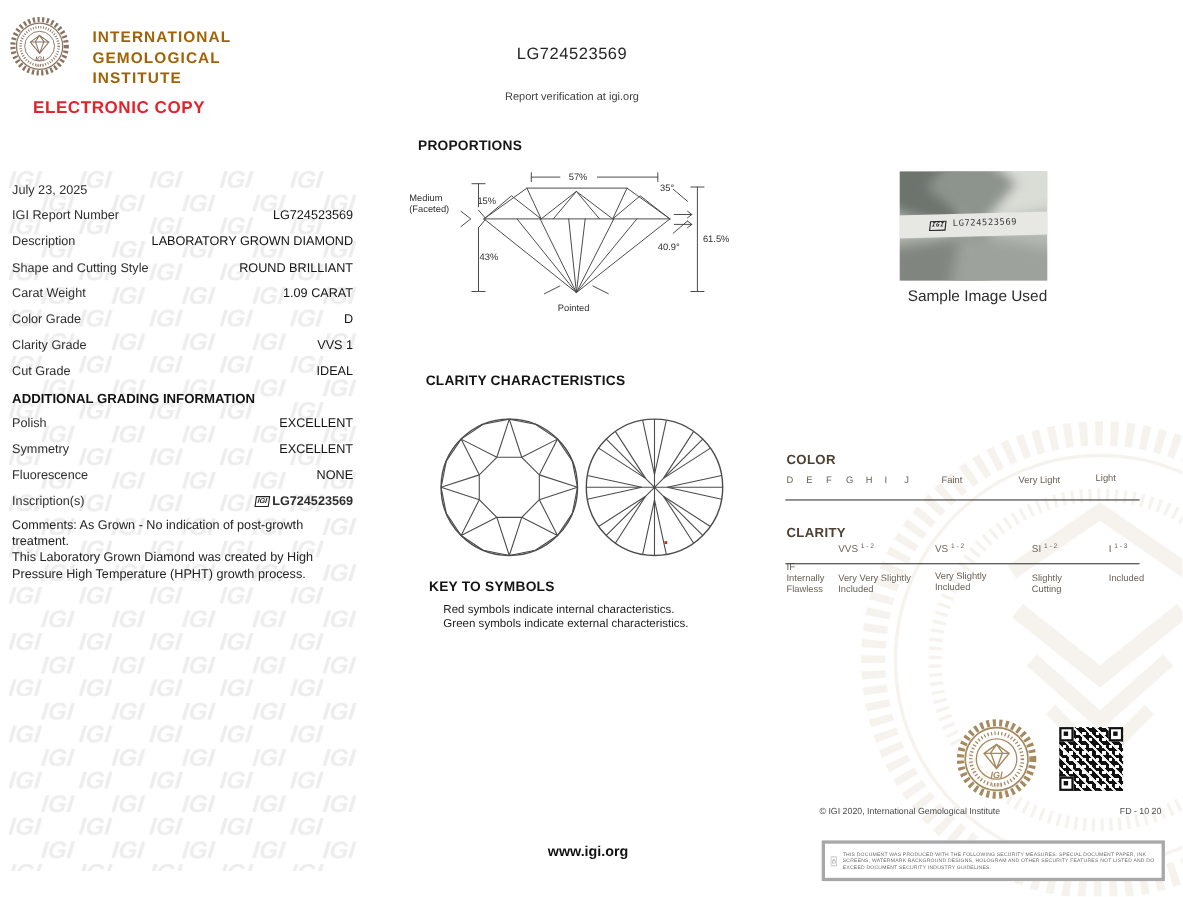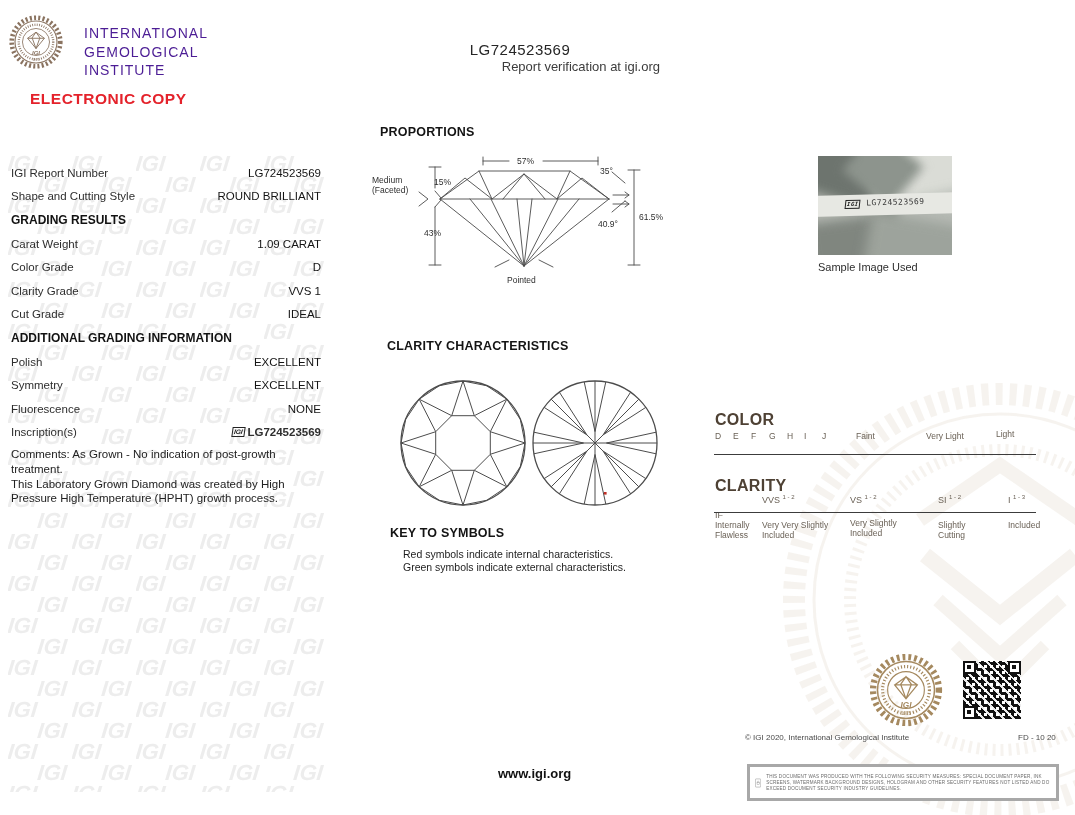--- a/index.html
+++ b/index.html
@@ -1,23 +1,23 @@
 <!DOCTYPE html>
 <html><head>
 <meta charset="utf-8">
 <style>
   html,body{margin:0;padding:0;background:#ffffff;}
   #page{position:relative;width:1075px;height:815px;background:#fff;overflow:hidden;
         font-family:"Liberation Sans", sans-serif;color:#2b2b2b;}
   .abs{position:absolute;}
   
-  .org-name{font-size:14px;font-weight:normal;letter-spacing:1px;line-height:18.5px;color:#4c1d95;}
+  .org-name{font-size:14px;font-weight:bold;letter-spacing:1px;line-height:18.5px;color:#a16207;}
   .ecopy{font-size:15.5px;font-weight:bold;letter-spacing:0.5px;color:#e4222b;}
   .rep-num{font-size:15px;color:#262626;letter-spacing:0.5px;text-align:center;width:280px;}
-  .rep-verif{font-size:13px;color:#3c3c3c;text-align:right;width:280px;}
+  .rep-verif{font-size:10px;color:#3c3c3c;text-align:center;width:280px;margin-top:24px;}
   
   .doc-title{font-size:12.5px;font-weight:bold;color:#161616;letter-spacing:0.2px;}
   .lp-stack{position:absolute;left:8px;top:153px;width:320px;padding-top:8px;z-index:2;}
   .lp-row{height:23.6px;display:flex;align-items:center;justify-content:space-between;
           padding:0 7px 0 3px;font-size:11.5px;color:#2e2e2e;}
   .lp-row .val{color:#141414;text-align:right;}
   .lp-head{height:23.6px;display:flex;align-items:center;padding-left:3px;
            font-size:12px;font-weight:bold;color:#121212;}
   .insc-val{display:flex;align-items:center;gap:3px;font-weight:600;}
   .igi-mini{display:inline-block;border:1px solid #222;font-style:italic;font-weight:bold;
@@ -36,23 +36,23 @@
               transform:rotate(40deg);filter:blur(5px);}
   .sample .band{position:absolute;left:-4px;top:38px;width:146px;height:21px;background:#e7e8e3;
               transform:rotate(-1.5deg);filter:blur(0.4px);}
   .sample .w4{position:absolute;left:-10px;bottom:-18px;width:90px;height:55px;background:#80867f;
               transform:rotate(-8deg);filter:blur(6px);}
   .sample .w5{position:absolute;right:-15px;bottom:-22px;width:100px;height:58px;background:#9da39c;
               transform:rotate(10deg);filter:blur(6px);}
   .sample .insc{position:absolute;left:0;top:42px;width:100%;text-align:center;
               font-family:"DejaVu Sans Mono", monospace;font-size:8px;color:#3a3a3a;
               transform:rotate(-1.5deg);letter-spacing:0.5px;}
-  .sample-cap{font-size:11px;color:#2e2e2e;width:134px;text-align:left;}
-  
-  .scale-h{font-size:16px;font-weight:bold;color:#4e4134;letter-spacing:0.3px;}
+  .sample-cap{font-size:14px;color:#2e2e2e;width:134px;text-align:right;}
+  
+  .scale-h{font-size:12px;font-weight:bold;color:#4e4134;letter-spacing:0.3px;}
   .grade{position:absolute;font-size:8.5px;color:#6a6156;}
   .hr{background:#3c3c3c;height:1.4px;}
   .cl-code{font-size:9px;color:#6a6156;}
   .cl-code sup{font-size:6px;}
   .cl-desc{font-size:8.5px;line-height:10px;color:#6a6156;}
   .keyline{font-size:10.5px;color:#1d1d1d;line-height:12.5px;}
   
   .copyr{font-size:8px;color:#4a4a4a;}
   .site{font-size:13px;font-weight:bold;color:#111;}
   .sec-strip{left:747px;top:764px;width:312px;height:37px;border:3px solid #a8a8a8;
@@ -114,28 +114,34 @@
   </div>
 
   <div class="abs ecopy" style="left:30px;top:90px;">ELECTRONIC COPY</div>
 
   <div class="abs rep-num" style="left:380px;top:41px;">LG724523569</div>
   <div class="abs rep-verif" style="left:380px;top:59px;">Report verification at igi.org</div>
 
 
   <div class="lp-stack">
     <div class="lp-row">
+      <span>July 23, 2025</span>
+    </div>
+    <div class="lp-row">
       <span>IGI Report Number</span>
       <span class="val">LG724523569</span>
     </div>
     <div class="lp-row">
+      <span>Description</span>
+      <span class="val">LABORATORY GROWN DIAMOND</span>
+    </div>
+    <div class="lp-row">
       <span>Shape and Cutting Style</span>
       <span class="val">ROUND BRILLIANT</span>
     </div>
-    <div class="lp-head">GRADING RESULTS</div>
     <div class="lp-row">
       <span>Carat Weight</span>
       <span class="val">1.09 CARAT</span>
     </div>
     <div class="lp-row">
       <span>Color Grade</span>
       <span class="val">D</span>
     </div>
     <div class="lp-row">
       <span>Clarity Grade</span>
@@ -201,21 +207,21 @@
       <path d="M112 119 L126 112 M156 112 L170 119"></path>
     </g>
   </svg>
 
   <span class="abs prop-lab" style="left:517px;top:156px;">57%</span>
   <span class="abs prop-lab" style="left:434px;top:177px;">15%</span>
   <span class="abs prop-lab" style="left:372px;top:175px;">
     <span>Medium</span><br>
     <span>(Faceted)</span>
   </span>
-  <span class="abs prop-lab" style="left:424px;top:228px;text-align:right;">43%</span>
+  <span class="abs prop-lab" style="left:436px;top:228px;text-align:right;">43%</span>
   <span class="abs prop-lab" style="left:600px;top:166px;">35°</span>
   <span class="abs prop-lab" style="left:598px;top:219px;">40.9°</span>
   <span class="abs prop-lab" style="left:639px;top:212px;">61.5%</span>
   <span class="abs prop-lab" style="left:507px;top:275px;">Pointed</span>
 
   <div class="abs sample">
     <div class="w1"></div>
     <div class="w2"></div>
     <div class="w3"></div>
     <div class="w4"></div>

